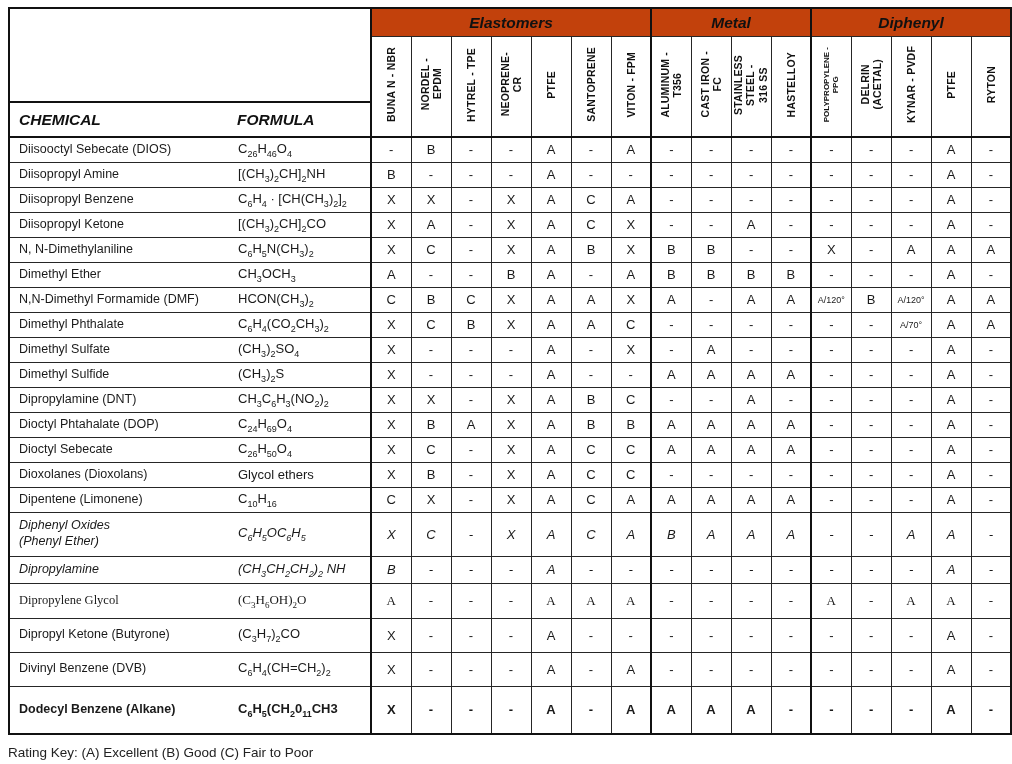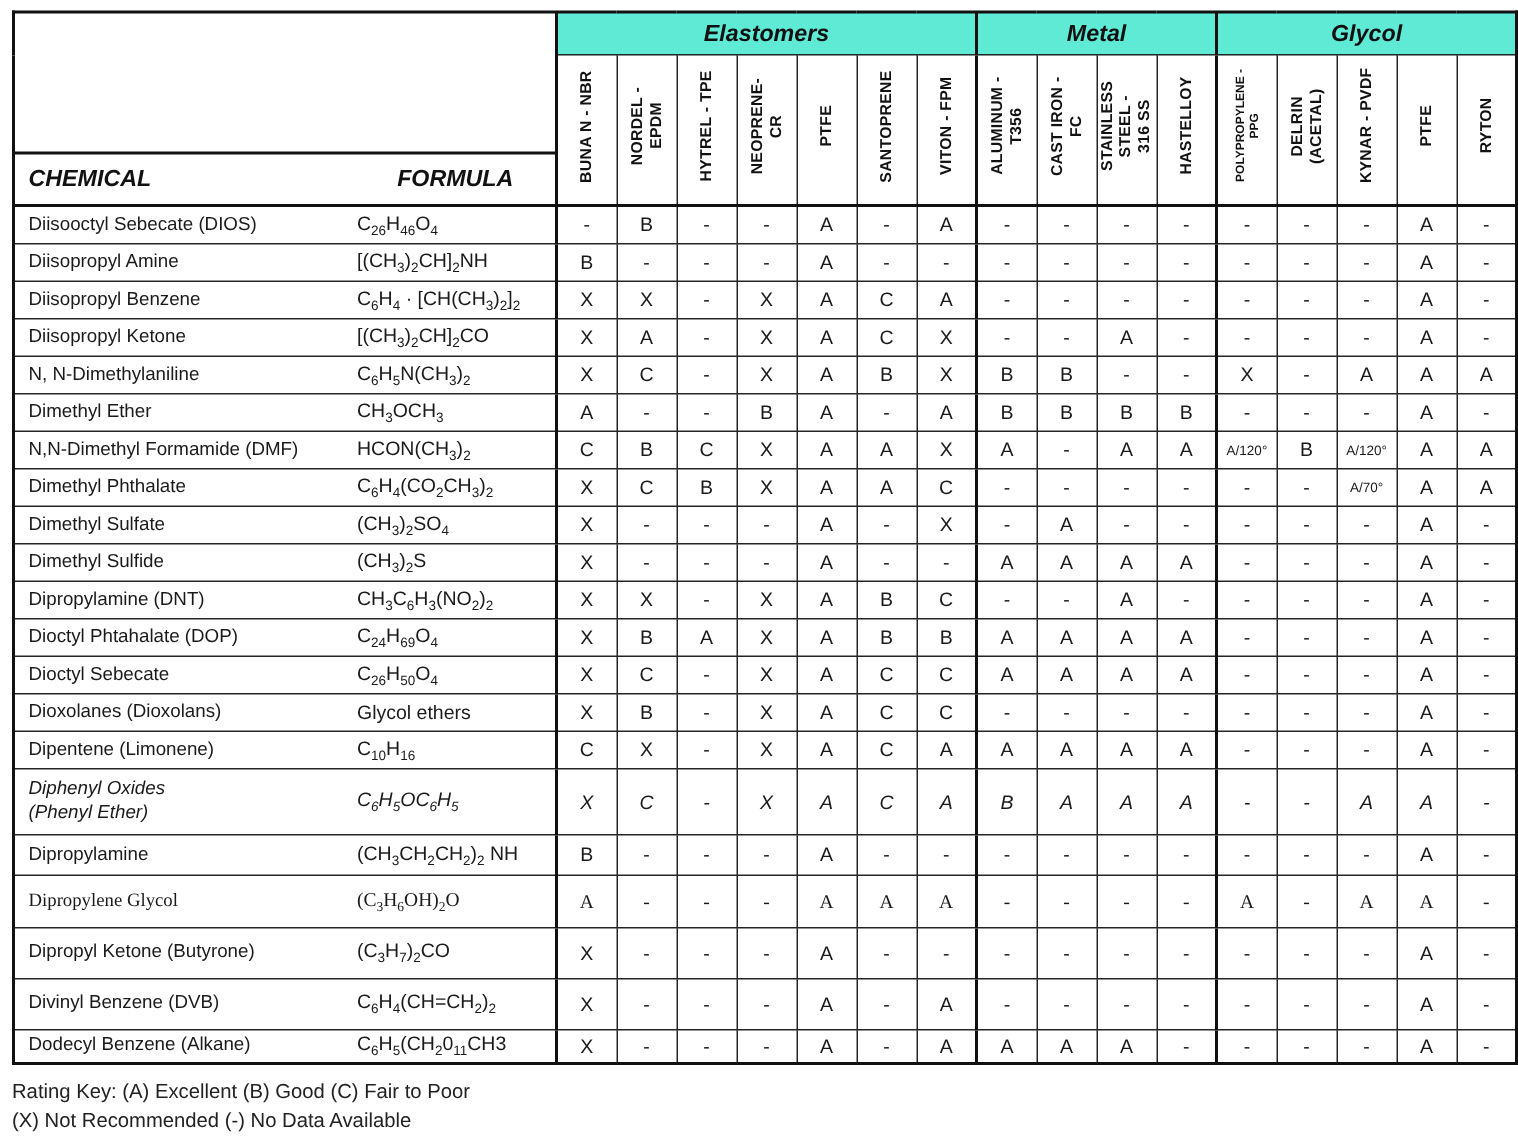--- a/index.html
+++ b/index.html
@@ -17,49 +17,49 @@
   th, td { border: 1px solid #262626; padding: 0; }
 
   
   th.corner { border-right: 2px solid #111; border-bottom: 2px solid #111; vertical-align: bottom; background:#fff;border-radius:16px; }
   .corner-inner {
     border-top: 2px solid #111; height: 33px;
     display: flex; align-items: center;
     font-style: italic; font-weight: bold; font-size: 15.5px; color:#111;
   }
   .chem-label { margin-left: 9px; flex: 0 0 218px; text-align: left; }
-  .form-label { flex: 1; text-align: center; }
+  .form-label { flex: 1; text-align: left; }
 
   
   th.group {
     font-style: italic; font-weight: bold; font-size: 15.5px;
-    text-align: center; height: 27px; background:#5eead4; color:#111;margin-left:11px;
+    text-align: center; height: 27px; background:#c2410c; color:#111;margin-left:11px;
   }
 
   
   th.vhead { vertical-align: middle; text-align: center; height: 95px; padding: 2px 0; border-bottom: 2px solid #111; background:#fff; }
   .vert {
     display: inline-block;
     writing-mode: vertical-rl; transform: rotate(180deg);
     white-space: pre-line; font-weight: bold; font-size: 10.5px;
     line-height: 1.18; letter-spacing: 0.2px; color:#111;
   }
   th.small-font .vert { font-size: 8px; letter-spacing: 0; }
 
   
   .sep-left { border-left: 2px solid #111 !important; }
 
   
   tbody tr { height: 25px; padding-left: 40px; }
   tbody tr:nth-child(16) { height: 44px; font-style: italic; }
-  tbody tr:nth-child(17) { height: 27px; }
+  tbody tr:nth-child(17) { height: 27px; font-style: italic; }
   tbody tr:nth-child(18) { height: 35px; font-family: Liberation Serif, serif; }
   tbody tr:nth-child(19) { height: 34px; }
   tbody tr:nth-child(20) { height: 34px; }
-  tbody tr:nth-child(21) { height: 23px; }
+  tbody tr:nth-child(21) { height: 48px; font-weight: bold; }
 
   td.chem {
     padding-left: 9px; font-size: 12.5px; white-space: pre-line;
     border-right: none; line-height: 1.25;
   }
   td.formula { font-size: 13px; padding-left: 2px; border-left: none; margin-left: 16px; }
   td.formula sub { font-size: 9px; }
   td.rate { text-align: center; font-size: 13px; }
   td.rate.small-val { font-size: 9px; }
 
@@ -98,21 +98,21 @@
     <thead>
       <tr>
         <th class="corner" colspan="2" rowspan="2">
           <div class="corner-inner">
             <span class="chem-label">CHEMICAL</span>
             <span class="form-label">FORMULA</span>
           </div>
         </th>
         <th class="group" colspan="7">Elastomers</th>
         <th class="group sep-left" colspan="4">Metal</th>
-        <th class="group sep-left" colspan="5">Glycol</th>
+        <th class="group sep-left" colspan="5">Diphenyl</th>
       </tr>
       <tr id="col-header-row">
           <th class="vhead"><span class="vert">BUNA N - NBR</span></th>
           <th class="vhead"><span class="vert">NORDEL -
 EPDM</span></th>
           <th class="vhead"><span class="vert">HYTREL - TPE</span></th>
           <th class="vhead"><span class="vert">NEOPRENE-
 CR</span></th>
           <th class="vhead"><span class="vert">PTFE</span></th>
           <th class="vhead"><span class="vert">SANTOPRENE</span></th>

